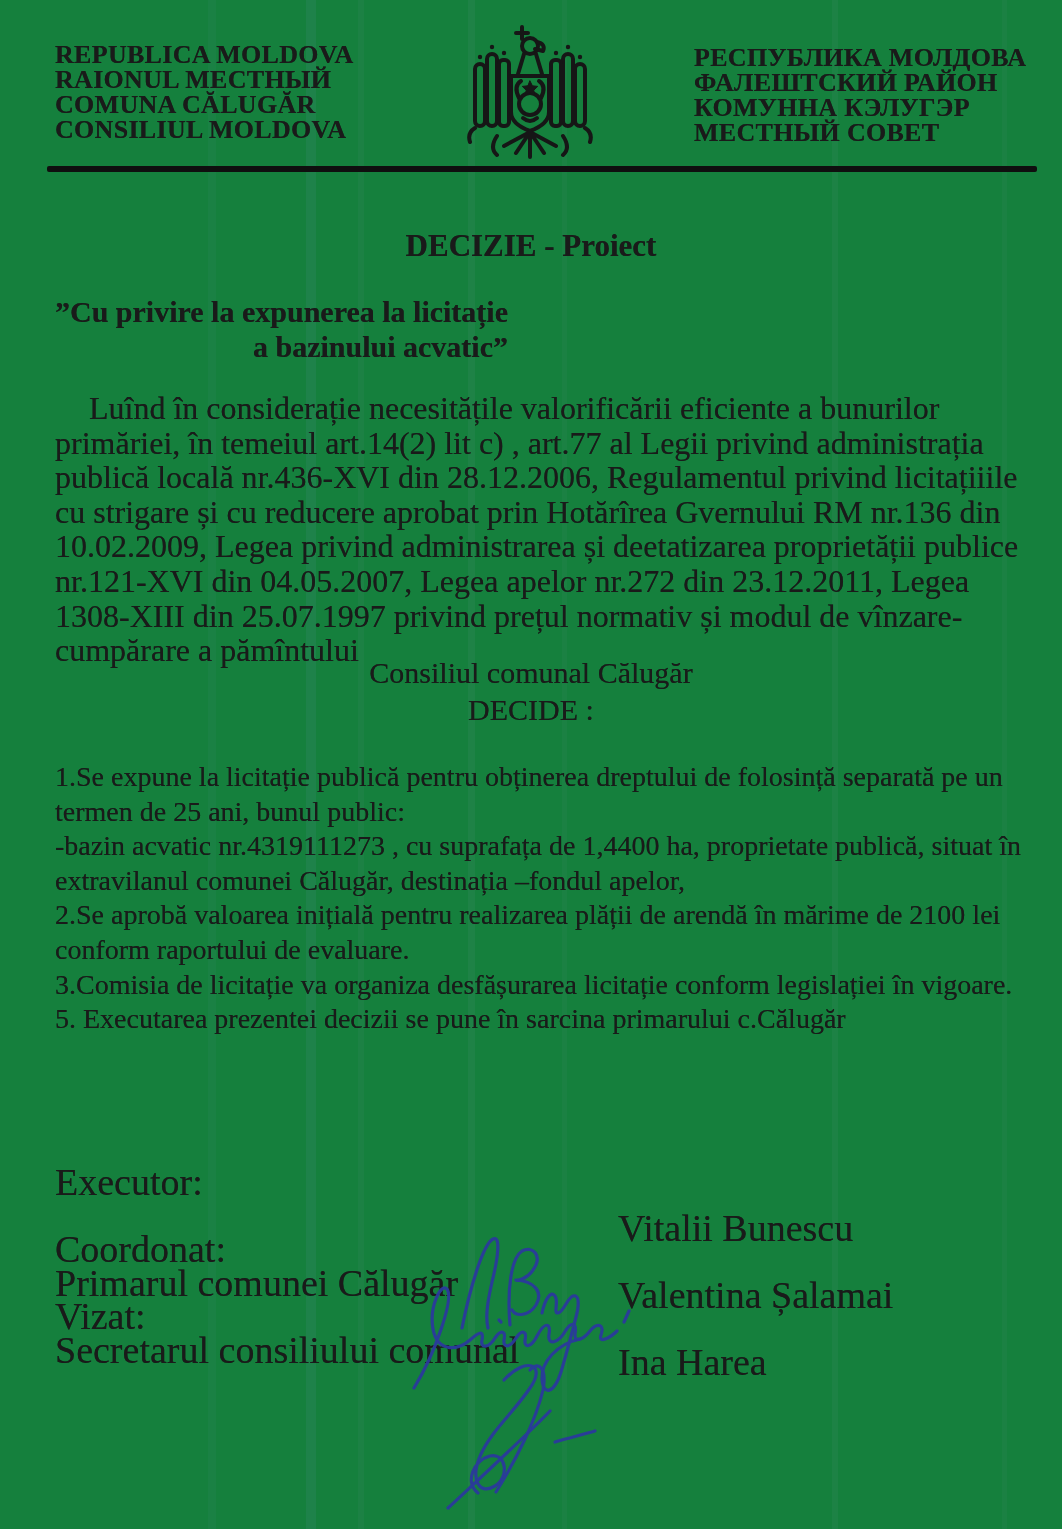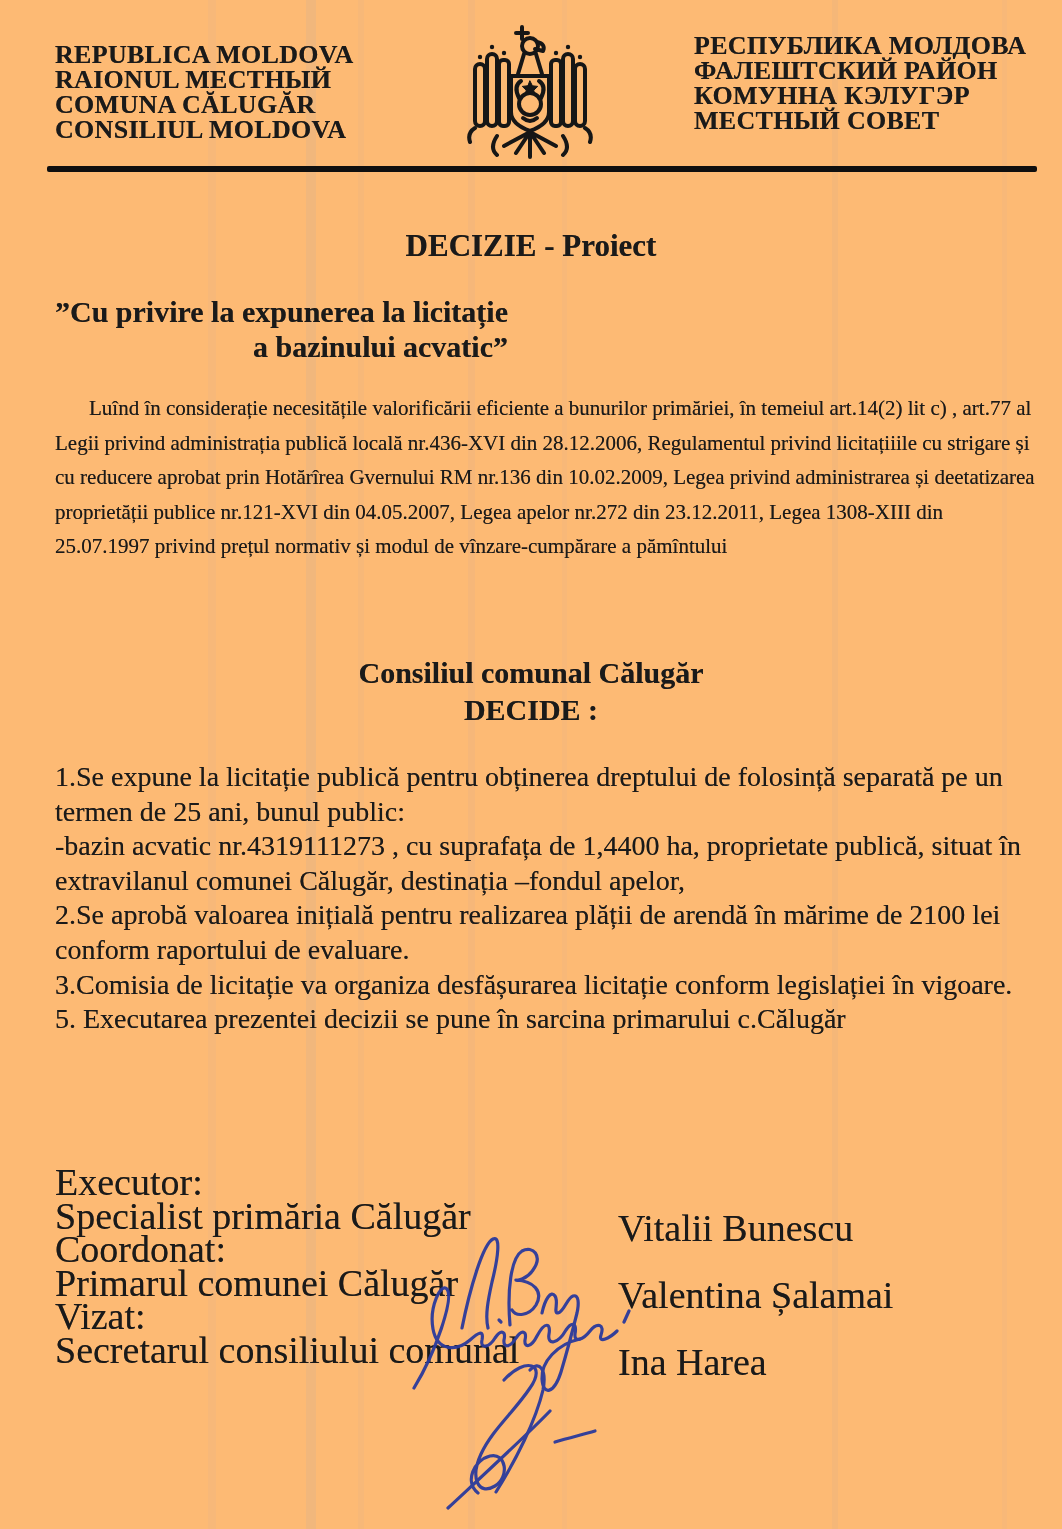--- a/index.html
+++ b/index.html
@@ -1,53 +1,53 @@
 <!DOCTYPE html>
 <html><head>
 <meta charset="utf-8">
 <style>
   * { margin:0; padding:0; box-sizing:border-box; }
   html,body { background:#e8e8e6; }
   #doc {
     position:relative;
     width:1062px; height:1529px;
     margin:0 auto;
-    background:#fdba74;
+    background:#15803d;
     overflow:hidden;
     font-family:"Liberation Serif","DejaVu Serif",serif;
     color:#1a1a1a;
   }
   
   .band { position:absolute; top:0; bottom:0; pointer-events:none; }
   .b1 { left:208px; width:8px;  background:rgba(140,160,210,0.05); }
   .b2 { left:306px; width:10px; background:rgba(120,150,210,0.09); }
   .b3 { left:358px; width:6px;  background:rgba(150,160,190,0.06); }
   .b4 { left:468px; width:7px;  background:rgba(150,160,200,0.07); }
   .b5 { left:562px; width:5px;  background:rgba(150,160,200,0.05); }
   .b6 { left:832px; width:6px;  background:rgba(140,150,190,0.07); }
   .b7 { left:1002px; width:5px; background:rgba(150,160,200,0.05); }
 
   .abs { position:absolute; }
   .ink { text-shadow:0 0 0.5px rgba(10,10,10,0.55); }
 
   .hdr-block { font-weight:bold; font-size:26px; line-height:25px; letter-spacing:0.3px; white-space:nowrap; }
   #hdr-left  { left:55px;  top:42px; }
-  #hdr-right { left:694px; top:33px; }
+  #hdr-right { left:694px; top:45px; }
 
   #emblem { left:467px; top:24px; }
 
   #rule { left:47px; top:166px; width:990px; height:6px; background:#0f0f0f; border-radius:2px; }
 
   #title { left:0; top:228px; width:1062px; text-align:center; font-weight:bold; font-size:31px; }
 
   #subject { left:55px; top:294px; font-weight:bold; font-size:30px; line-height:35px;text-align:right; }
 
-  #preamble { left:55px; top:391px; width:984px; font-size:21px; line-height:34.6px; text-indent:34px; }
+  #preamble { left:55px; top:391px; width:984px; font-size:32px; line-height:34.6px; text-indent:34px; }
 
-  #decide { left:0; top:654px; width:1062px; text-align:center; font-weight:bold; font-size:30px; line-height:37px; }
+  #decide { left:0; top:654px; width:1062px; text-align:center; font-weight:normal; font-size:30px; line-height:37px; }
 
   #list { left:55px; top:760px; width:986px; font-size:28px; line-height:34.6px; }
 
   #sigs { left:55px; top:1166px; width:960px; font-size:38px; line-height:33.5px; }
   .sig-row { position:relative; height:33.5px; white-space:nowrap; }
   .sig-name { position:absolute; left:563px; top:0;margin-top:12px; }
 
   #autographs { left:398px; top:1228px; }
 </style>
 </head>
@@ -137,21 +137,20 @@
     <div>2.Se aprobă valoarea inițială pentru realizarea plății de arendă în mărime de 2100 lei conform raportului de evaluare.</div>
     <div>3.Comisia de licitație va organiza desfășurarea licitație conform legislației în vigoare.</div>
     <div>5. Executarea prezentei decizii se pune în sarcina primarului c.Călugăr</div>
   </div>
 
   <div id="sigs" class="abs ink">
     <div class="sig-row">
       <span>Executor:</span>
     </div>
     <div class="sig-row">
-      <span>Specialist primăria Călugăr</span>
       <span class="sig-name">Vitalii Bunescu</span>
     </div>
     <div class="sig-row">
       <span>Coordonat:</span>
     </div>
     <div class="sig-row">
       <span>Primarul comunei Călugăr</span>
       <span class="sig-name">Valentina Șalamai</span>
     </div>
     <div class="sig-row">

